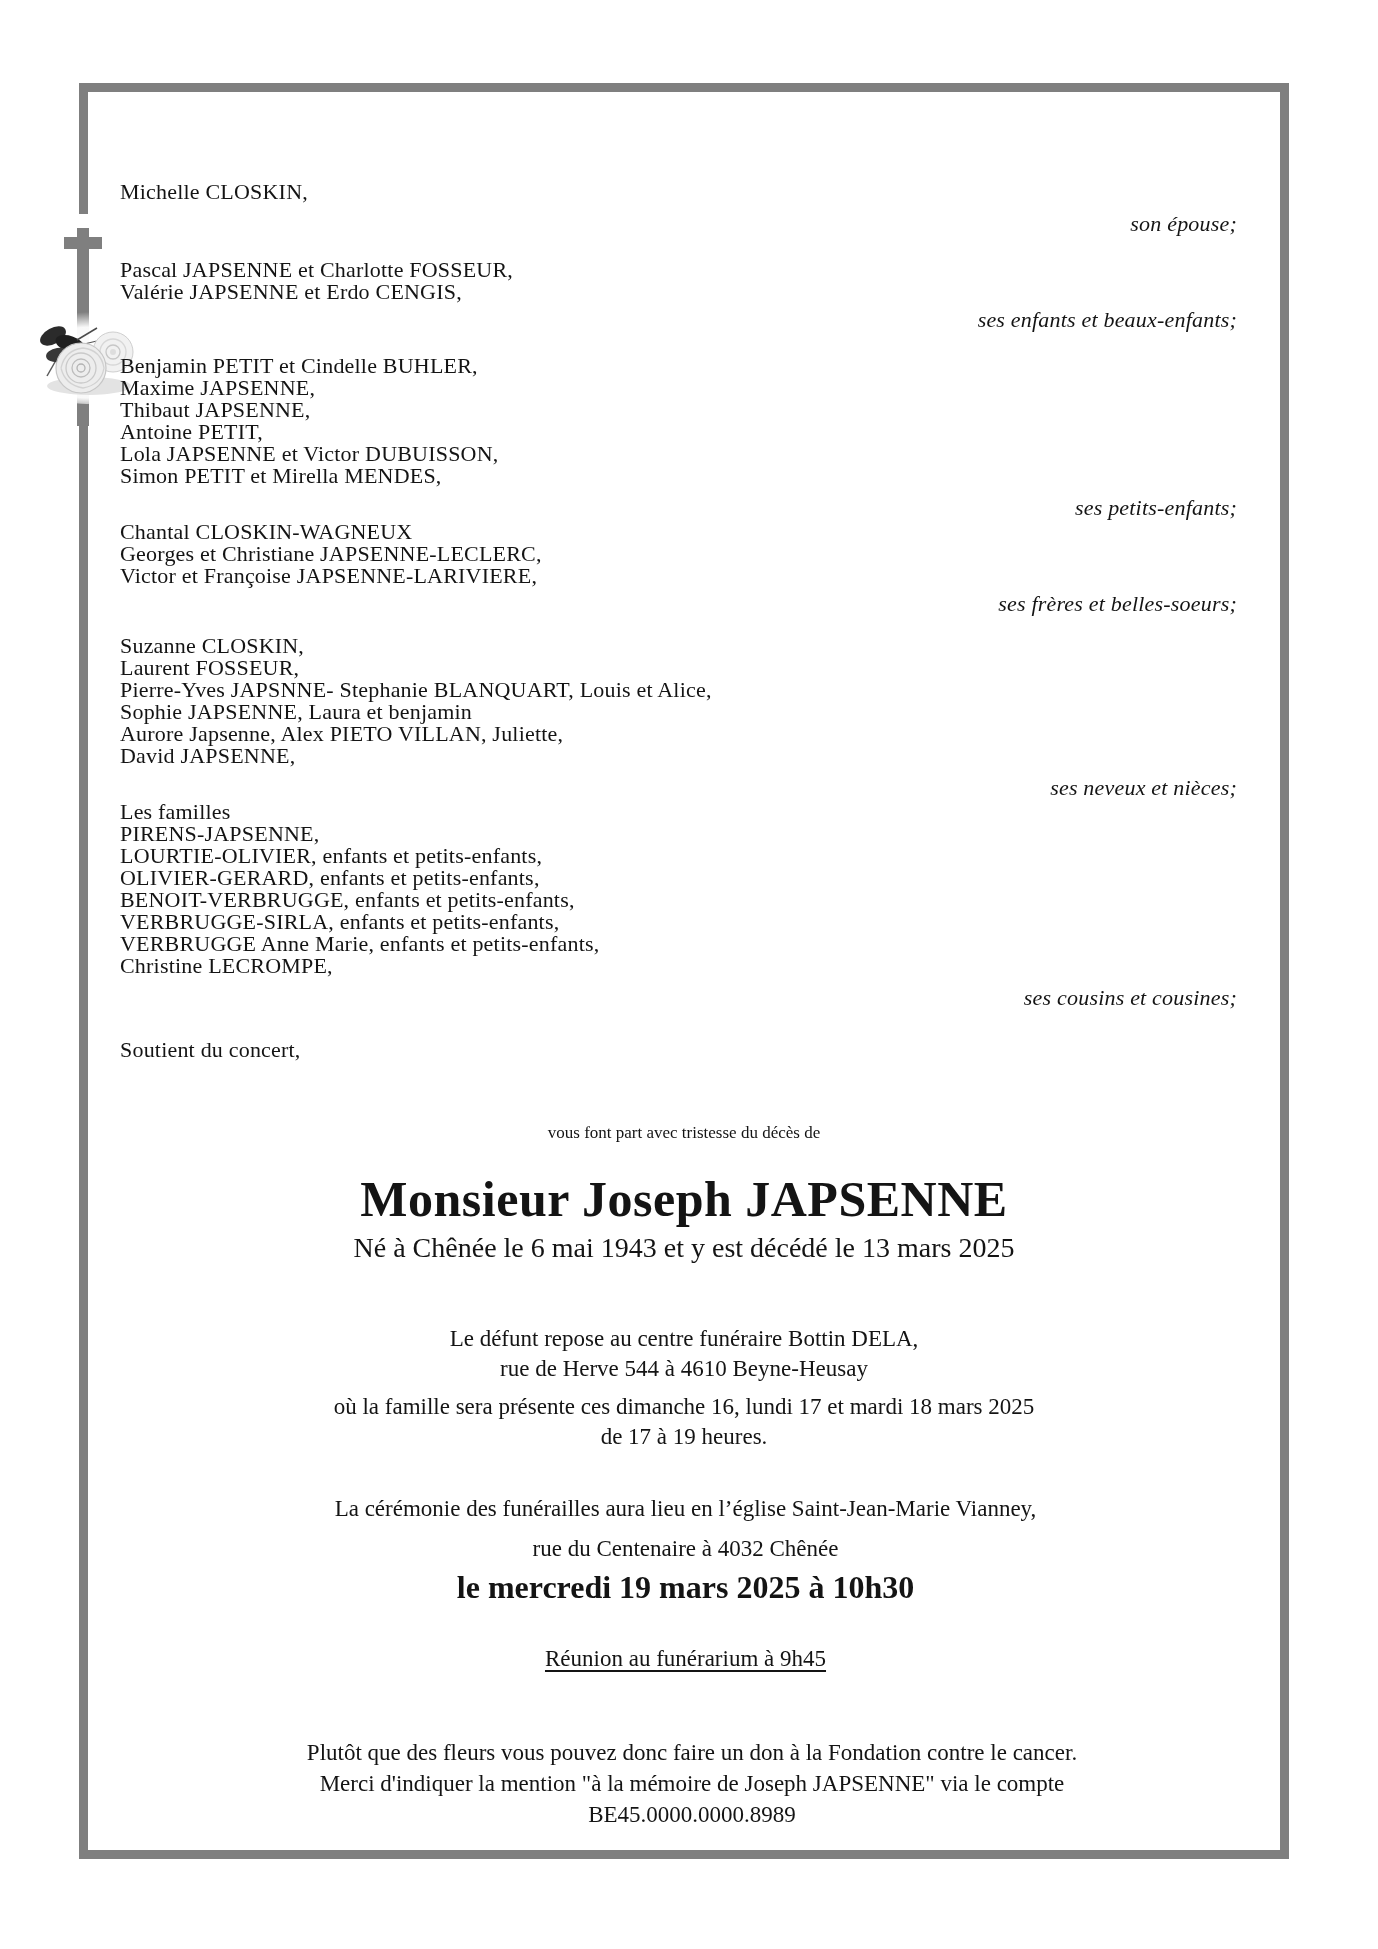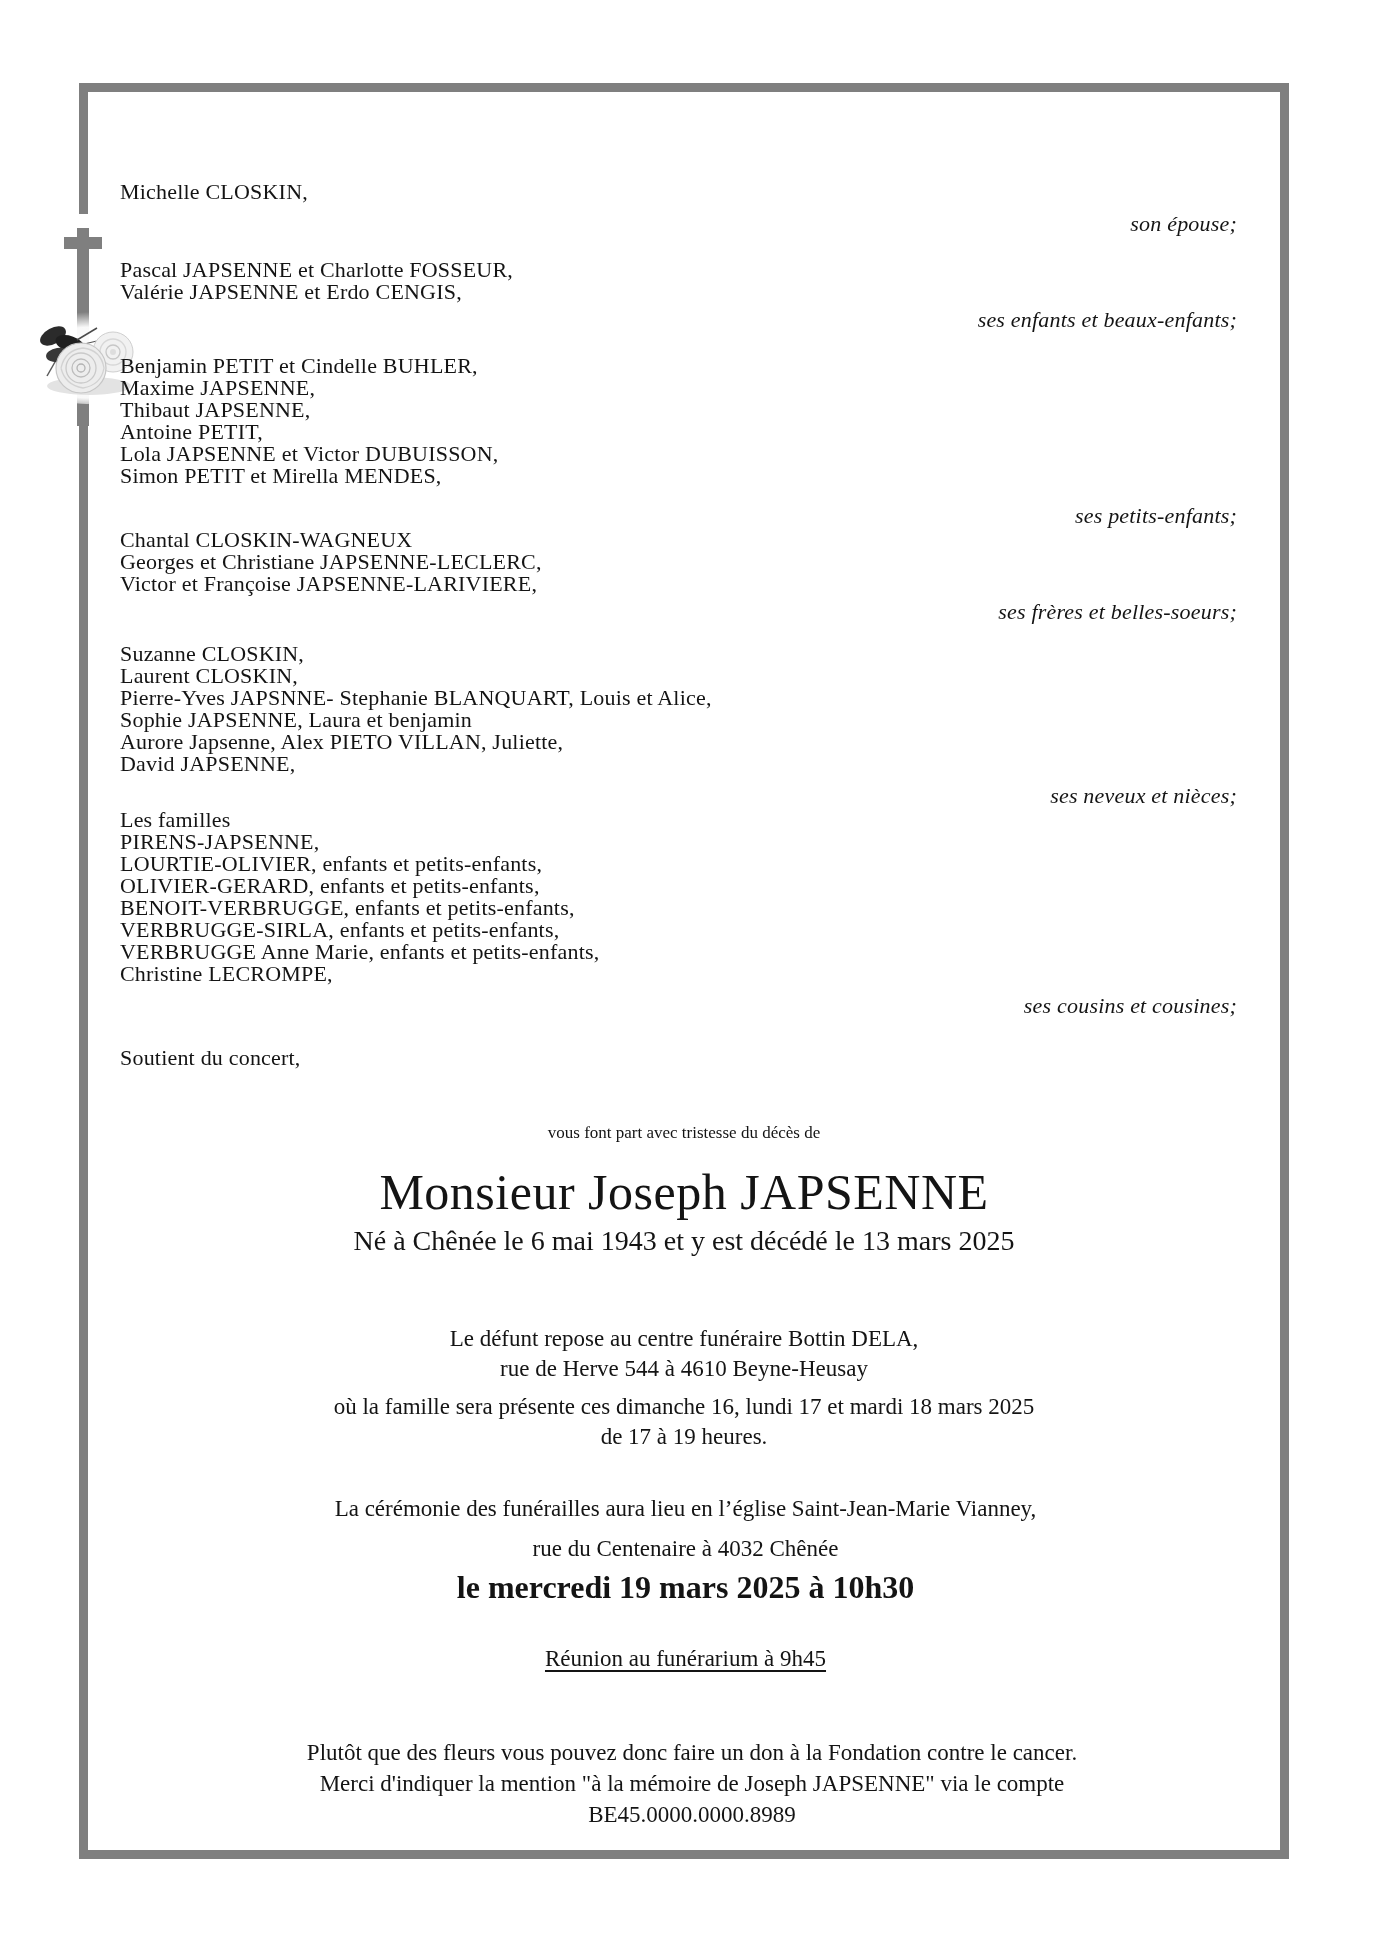--- a/index.html
+++ b/index.html
@@ -38,29 +38,29 @@
   }
   .group{display:flow-root;}
   .name-line{
     font-size:22px;line-height:22px;letter-spacing:0.2px;white-space:nowrap;
   }
   .rel-label{
     font-style:italic;font-size:22px;line-height:26px;text-align:right;letter-spacing:0.2px;
   }
   .g1 .rel-label{margin:8px 0 22px;}
   .g2 .rel-label{margin:4px 0 22px;}
-  .g3 .rel-label{margin:16px 0 0;}
+  .g3 .rel-label{margin:8px 0 0;}
   .g4 .rel-label{margin:4px 0 18px;}
   .g5 .rel-label{margin:8px 0 0;}
   .g6 .rel-label{margin:8px 0 28px;}
   
   .announce{position:absolute;top:1026px;left:0;right:0;text-align:center;}
   .announce .intro{font-size:17px;line-height:30px;}
   .announce .deceased-name{
-    font-size:50px;font-weight:normal;line-height:60px;margin-top:14px;letter-spacing:0.5px;
+    font-size:50px;font-weight:bold;line-height:60px;margin-top:21px;letter-spacing:0.5px;
   }
   .announce .birth-death{font-size:28px;line-height:30px;margin-top:4px;}
   .repose{position:absolute;top:1232px;left:0;right:0;text-align:center;font-size:23px;}
   .repose .l1{line-height:30px;margin-bottom:0;}
   .repose .l2{line-height:30px;margin-bottom:8px;}
   .repose .l3{line-height:30px;}
   .repose .l4{line-height:30px;}
   .ceremony{position:absolute;top:1402px;left:3px;right:0;text-align:center;font-size:23px;}
   .ceremony .l1{line-height:30px;margin-bottom:10px;}
   .ceremony .l2{line-height:30px;margin-bottom:8px;}
@@ -139,21 +139,21 @@
           <div class="rel-label">ses petits-enfants;</div>
         </div>
         <div class="group g4">
           <div class="name-line">Chantal CLOSKIN-WAGNEUX</div>
           <div class="name-line">Georges et Christiane JAPSENNE-LECLERC,</div>
           <div class="name-line">Victor et Françoise JAPSENNE-LARIVIERE,</div>
           <div class="rel-label">ses frères et belles-soeurs;</div>
         </div>
         <div class="group g5">
           <div class="name-line">Suzanne CLOSKIN,</div>
-          <div class="name-line">Laurent CLOSKIN,</div>
+          <div class="name-line">Laurent FOSSEUR,</div>
           <div class="name-line">Pierre-Yves JAPSNNE- Stephanie BLANQUART, Louis et Alice,</div>
           <div class="name-line">Sophie JAPSENNE, Laura et benjamin</div>
           <div class="name-line">Aurore Japsenne, Alex PIETO VILLAN, Juliette,</div>
           <div class="name-line">David JAPSENNE,</div>
           <div class="rel-label">ses neveux et nièces;</div>
         </div>
         <div class="group g6">
           <div class="name-line">Les familles</div>
           <div class="name-line">PIRENS-JAPSENNE,</div>
           <div class="name-line">LOURTIE-OLIVIER, enfants et petits-enfants,</div>

